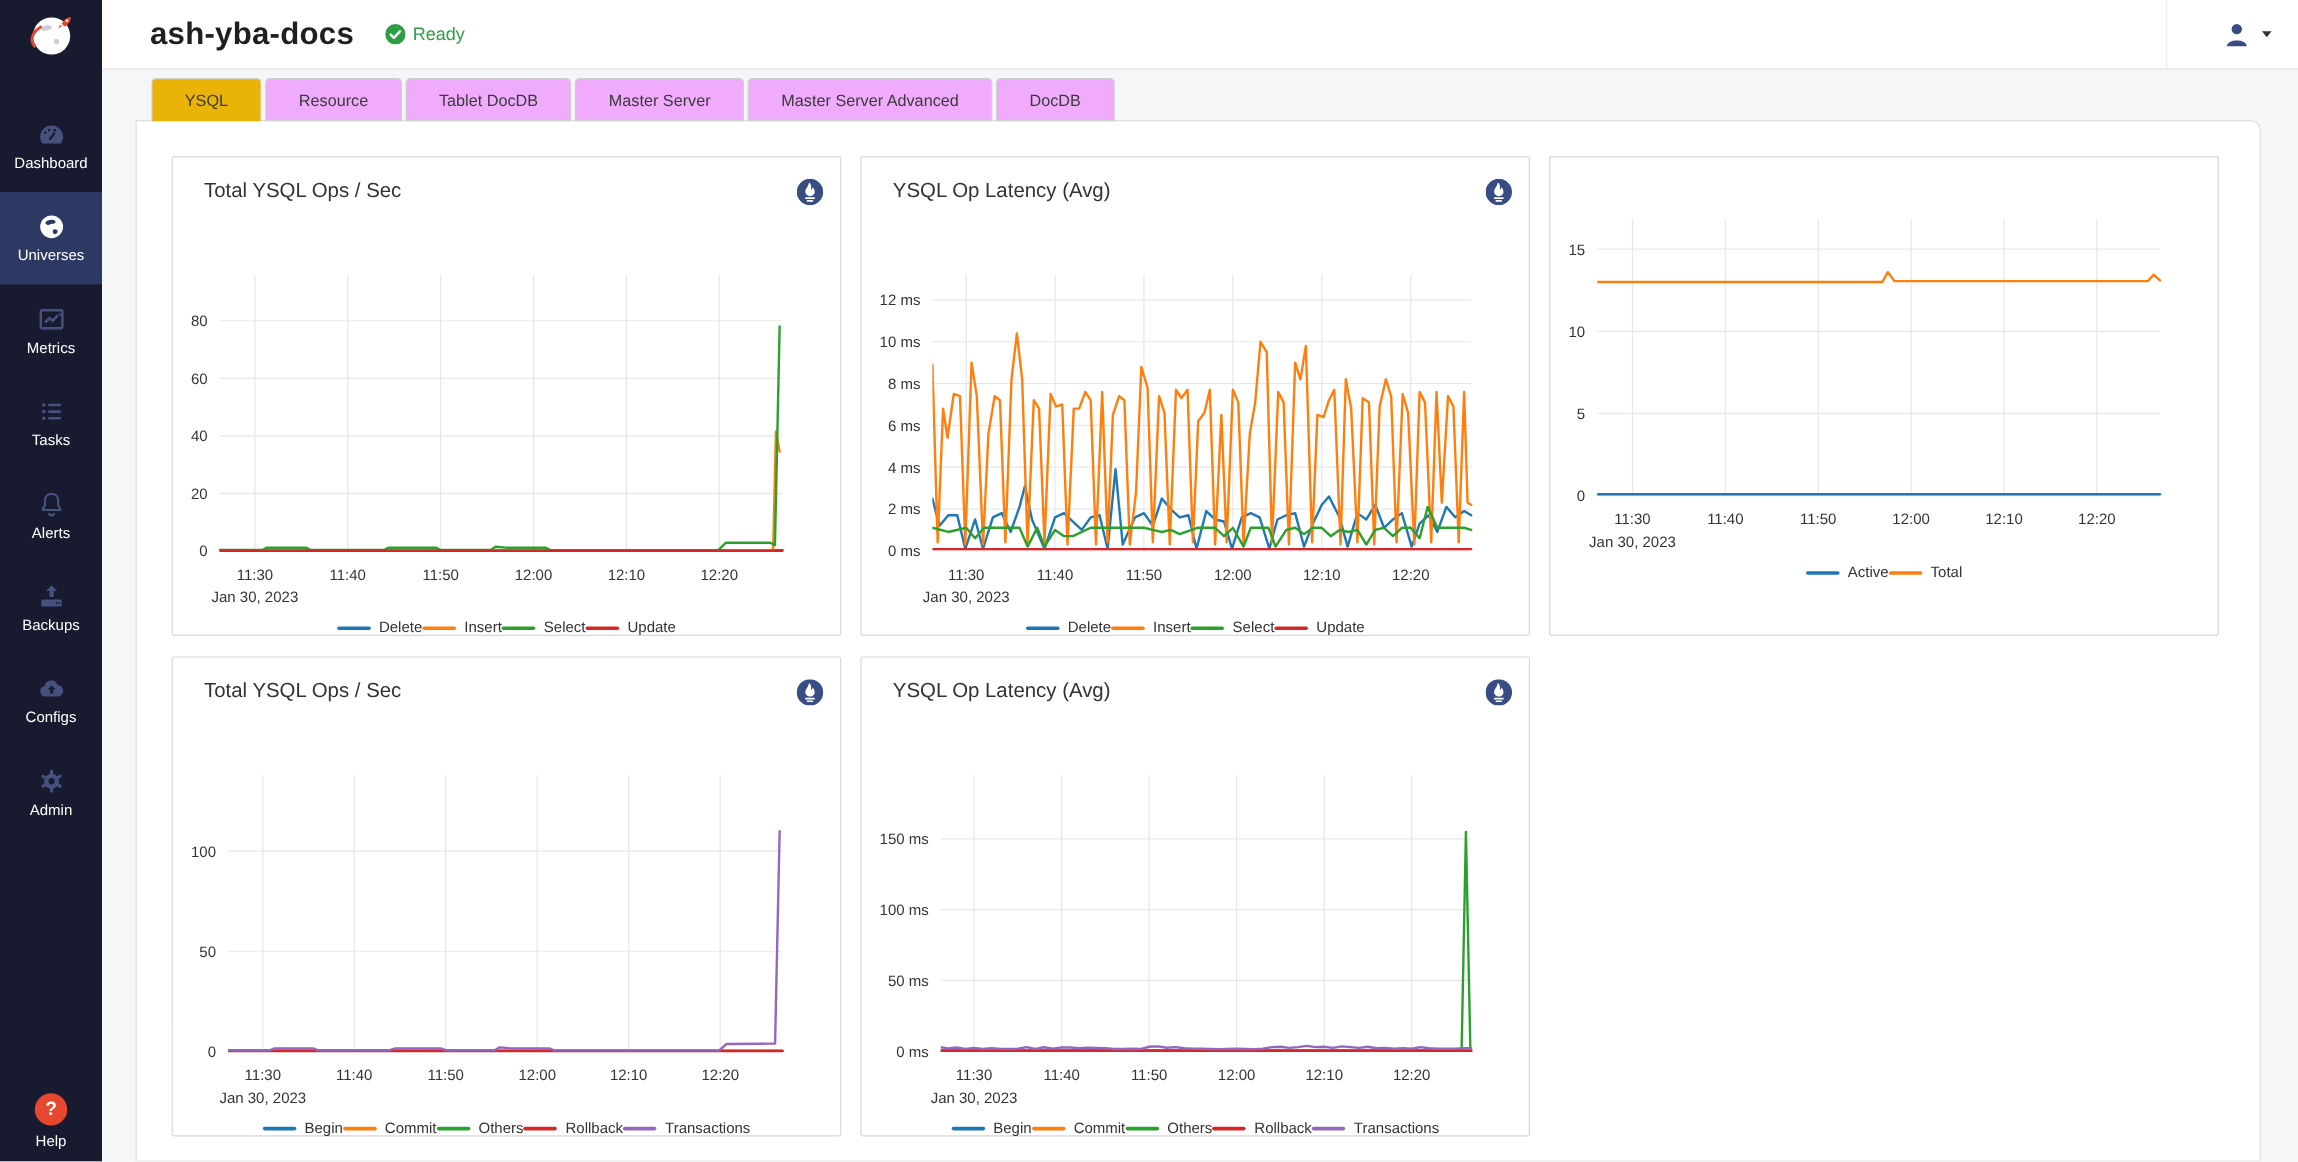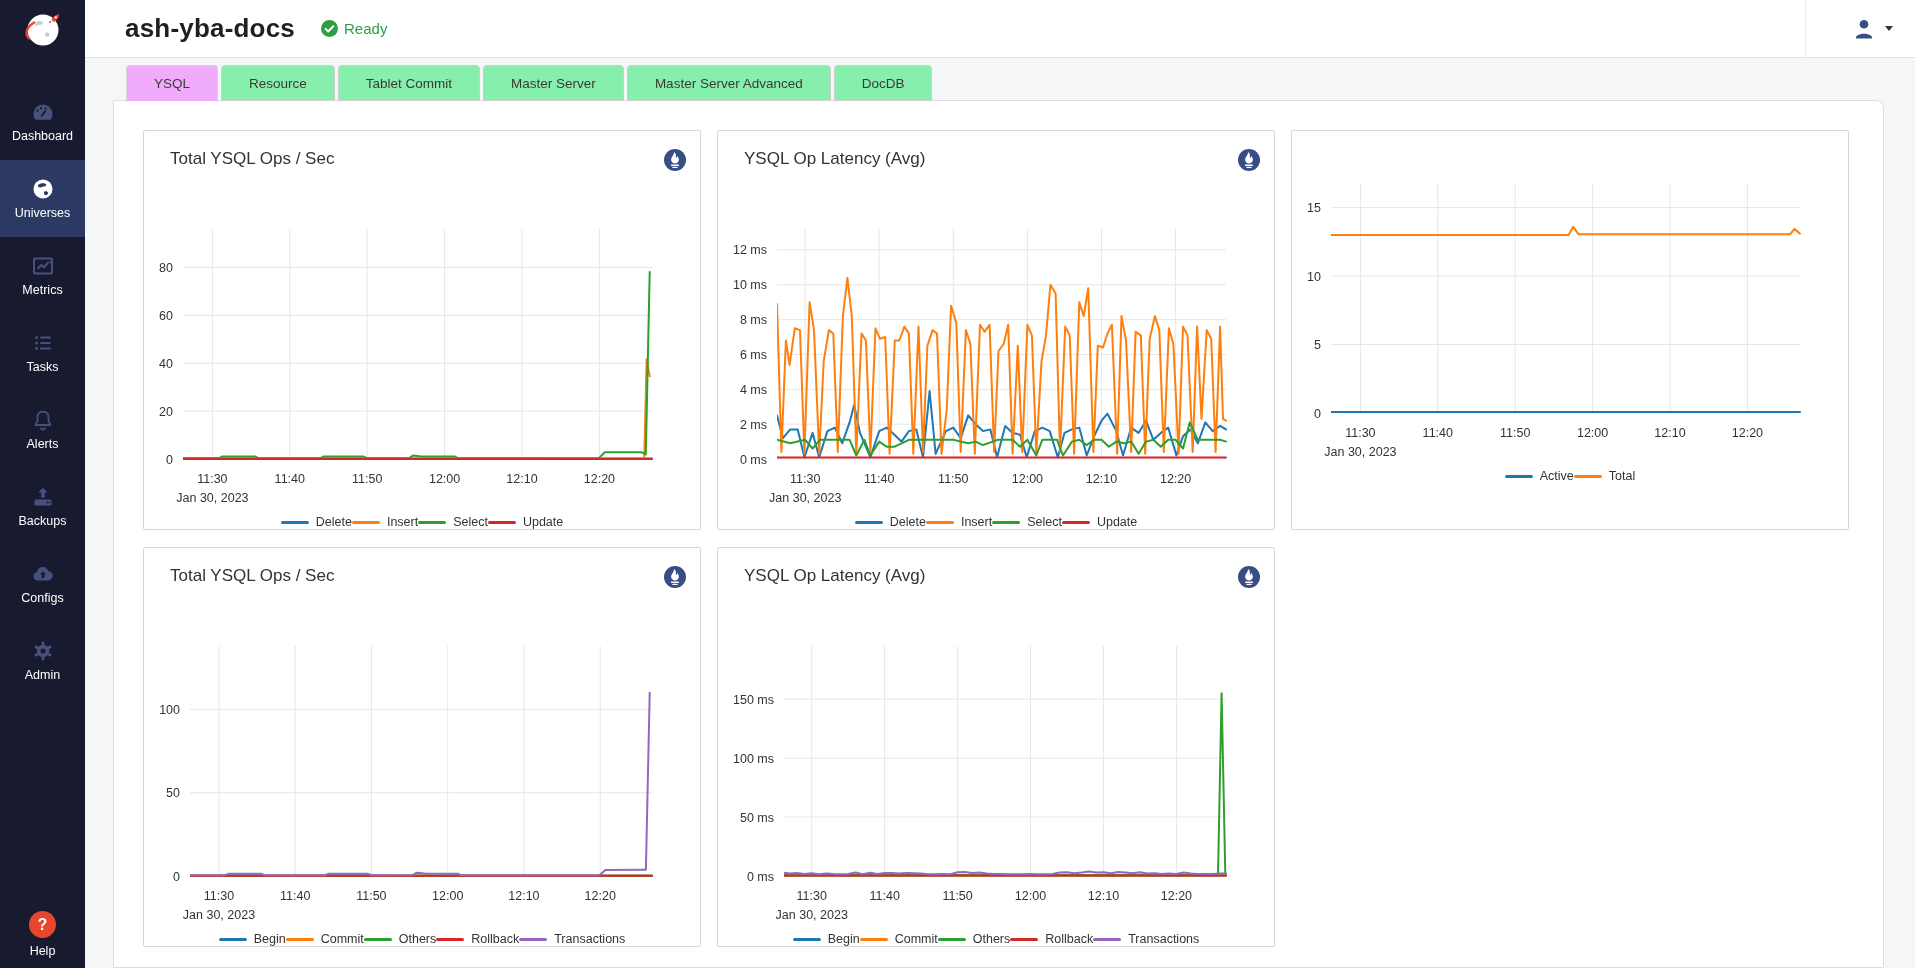--- a/index.html
+++ b/index.html
@@ -56,25 +56,25 @@
   .hdr-divider { width:1px; height:58px; background:#ececec; margin-right:47px; }
   .user { display:flex; align-items:center; gap:10px; cursor:pointer; margin-right:22px; }
   .caret { border-left:4.5px solid transparent; border-right:4.5px solid transparent;
            border-top:5.5px solid #333; display:inline-block; }
 
   
   .tabs-area { margin:7px 31px 0 28px; flex:1; display:flex; flex-direction:column; min-height:0; }
   .tabs { display:flex; padding-left:13px; position:relative; z-index:2; }
   .tab {
     height:36px; line-height:36px; padding:0 27px; font-size:13.5px; color:#3a3a3a;
-    background:#86efac; border:1px solid #cfcfcf; border-radius:4px 4px 0 0;
+    background:#f0abfc; border:1px solid #cfcfcf; border-radius:4px 4px 0 0;
     margin-right:3px; cursor:pointer; white-space:nowrap;
   }
   .tab.active {
-    background:#f0abfc; border-color:#d6d6d6; border-bottom-color:#fff;
+    background:#eab308; border-color:#d6d6d6; border-bottom-color:#fff;
     margin-bottom:-1px; height:37px; z-index:3; position:relative;text-align:right;
   }
   .tab-content {
     background:#fff; border:1px solid #dedede; border-radius:0 8px 0 0;
     flex:1; margin-top:-1px;
   }
   #charts-grid { display:flex; flex-wrap:wrap; gap:17px 16px; padding:29px 30px 20px 29px; }
 
   
   .panel {
@@ -214,21 +214,21 @@
           </span>
           <span class="caret"></span>
         </span>
       </div>
     </header>
 
     <div class="tabs-area">
       <div class="tabs" id="tabs">
           <div class="tab active">YSQL</div>
           <div class="tab">Resource</div>
-          <div class="tab">Tablet Commit</div>
+          <div class="tab">Tablet DocDB</div>
           <div class="tab">Master Server</div>
           <div class="tab">Master Server Advanced</div>
           <div class="tab">DocDB</div>
         </div>
       <div class="tab-content">
         <div id="charts-grid">
             <div class="panel"><div class="panel-head">
                 <span class="panel-title">Total YSQL Ops / Sec</span>
                 <span class="prom-btn"><svg viewBox="0 0 22 22" width="22" height="22">
                     <circle cx="11" cy="11" r="11" style="fill:var(--navy)"></circle>

